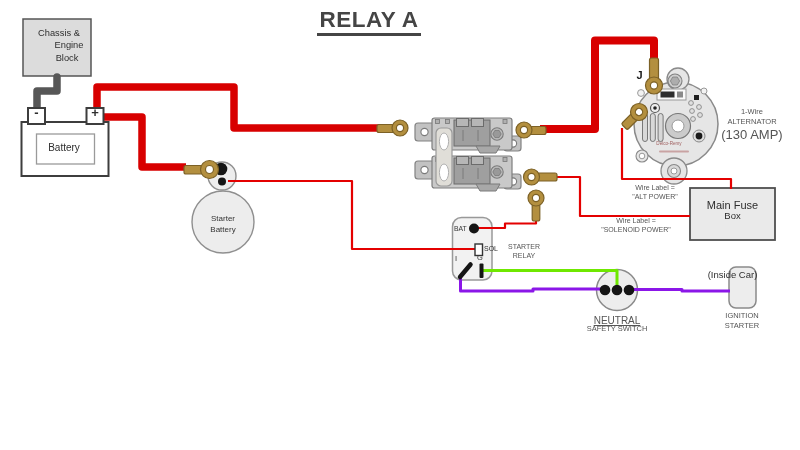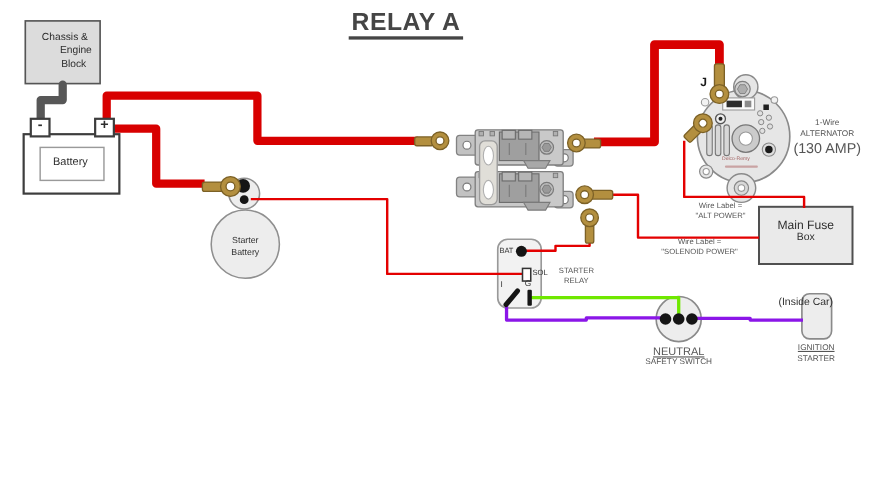--- a/index.html
+++ b/index.html
@@ -181,21 +181,21 @@
 <div class="lbl tm" style="left:454px;top:224.5px;font-size:6.8px;">BAT</div>
 <div class="lbl tm" style="left:484px;top:245.3px;font-size:7px;">SOL</div>
 <div class="lbl tm" style="left:455px;top:254.5px;font-size:7.5px;">I</div>
 <div class="lbl tm" style="left:477px;top:253.5px;font-size:7.5px;">G</div>
 <div class="lbl" style="left:494px;top:242.5px;width:60px;font-size:7px;">STARTER</div>
 <div class="lbl" style="left:494px;top:252px;width:60px;font-size:7px;">RELAY</div>
 
 <div class="lbl" style="left:567px;top:315.5px;width:100px;font-size:10px;text-decoration:underline;">NEUTRAL</div>
 <div class="lbl" style="left:567px;top:325px;width:100px;font-size:7.5px;">SAFETY SWITCH</div>
 
-<div class="lbl" style="left:697px;top:312px;width:90px;font-size:7.5px;text-decoration:underline;">IGNITION</div>
+<div class="lbl" style="left:697px;top:312px;width:90px;font-size:7.5px;">IGNITION</div>
 <div class="lbl" style="left:697px;top:321.5px;width:90px;font-size:7.5px;">STARTER</div>
 
 <div class="lbl" style="left:707px;top:107.5px;width:90px;font-size:7.5px;">1-Wire</div>
 <div class="lbl" style="left:707px;top:117.5px;width:90px;font-size:7.5px;">ALTERNATOR</div>
 <div class="lbl" style="left:707px;top:127.5px;width:90px;font-size:13px;">(130 AMP)</div>
 <div class="lbl" style="left:636.5px;top:70px;font-size:11px;font-weight:bold;color:#1a1a1a;">J</div>
 <div class="lbl" style="left:643px;top:141.5px;width:52px;font-size:4.6px;color:#a06060;">Delco-Remy</div>
 
 <div class="lbl dk" style="left:690px;top:199.5px;width:85px;font-size:11px;">Main Fuse</div>
 <div class="lbl dk" style="left:690px;top:211px;width:85px;font-size:9.5px;text-align:center;">Box</div>

